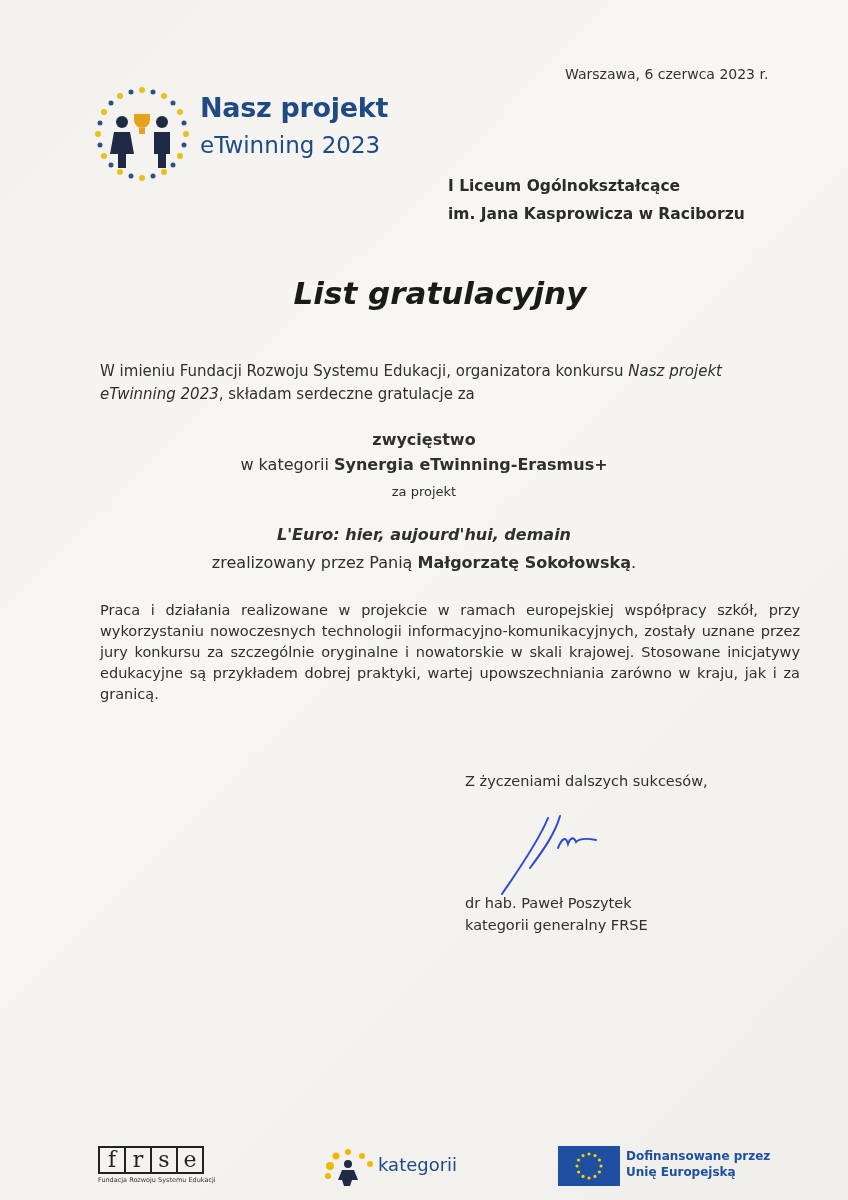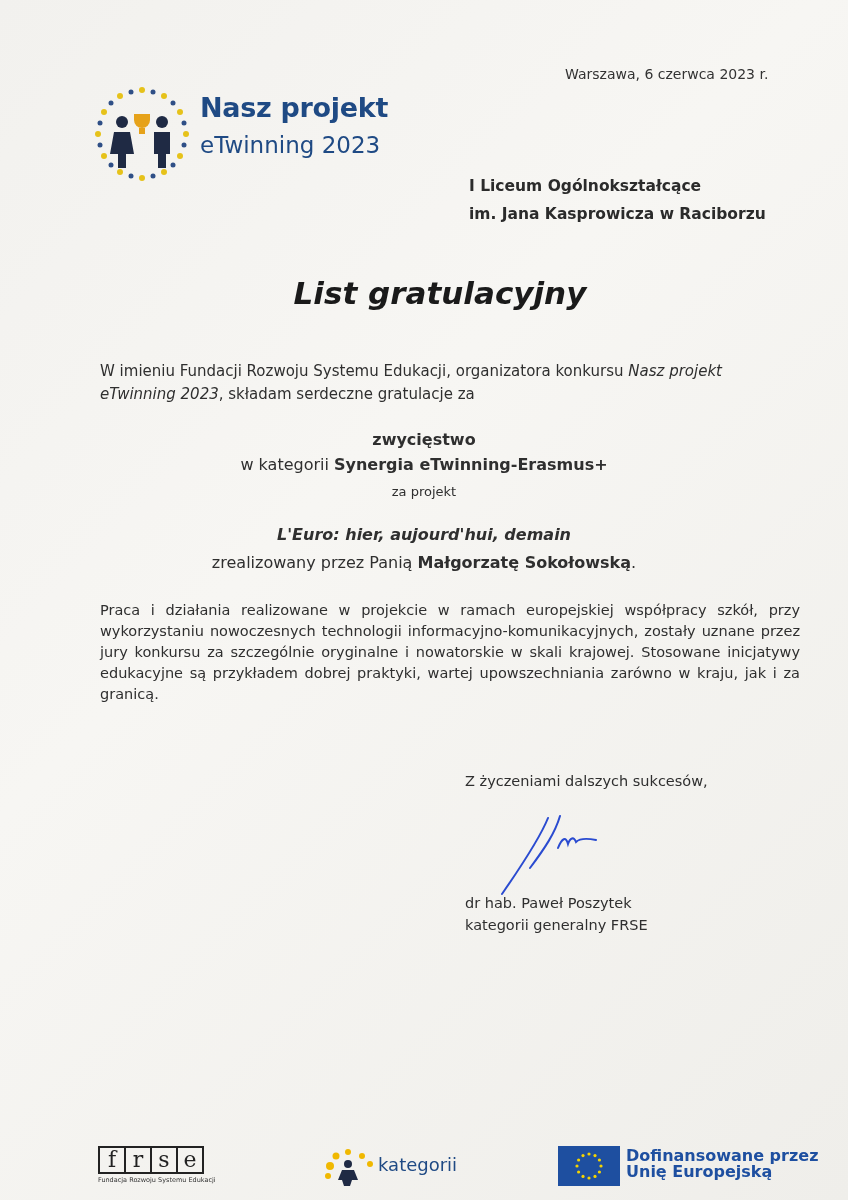--- a/index.html
+++ b/index.html
@@ -7,42 +7,42 @@
     width: 848px; height: 1200px; overflow: hidden;
     background: linear-gradient(135deg, #f2f1ee 0%, #f7f6f3 40%, #efeeea 100%);
     font-family: "DejaVu Sans", sans-serif; color: #2a2a2a;
     position: relative;
   }
   .abs { position: absolute; }
   .logo-ring { left: 92px; top: 84px; width: 100px; height: 100px; }
   .logo-title { left: 200px; top: 92px; font-size: 27px; font-weight: bold; color: #1f4a84; letter-spacing: -0.3px; }
   .logo-sub { left: 200px; top: 132px; font-size: 23px; color: #1f4a84; }
   .date { left: 565px; top: 66px; font-size: 14px; color: #333; }
-  .recipient { left: 469px; top: 172px; font-size: 15.5px; font-weight: bold; line-height: 28px; color: #2b2b2b; }
+  .recipient { left: 448px; top: 172px; font-size: 15.5px; font-weight: bold; line-height: 28px; color: #2b2b2b; }
   .title { left: 16px; width: 848px; top: 275px; text-align: center; font-size: 31px; font-weight: bold; font-style: italic; color: #1a1a1a; }
   .intro { left: 100px; width: 700px; top: 360px; font-size: 15px; line-height: 23px; color: #2f2f2f; }
   .intro i { font-style: italic; }
   .center-block { left: 0; width: 848px; text-align: center; color: #2f2f2f; }
   .cb1 { top: 430px; font-size: 16px; font-weight: bold; }
   .cb2 { top: 455px; font-size: 16px; }
   .cb3 { top: 484px; font-size: 13px; }
   .cb4 { top: 525px; font-size: 16px; font-weight: bold; font-style: italic; }
   .cb5 { top: 553px; font-size: 16px; }
   .body-text { left: 100px; width: 700px; top: 600px; font-size: 14.5px; line-height: 21px; text-align: justify; color: #2f2f2f; }
   .closing { left: 465px; top: 773px; font-size: 14.5px; color: #2f2f2f; }
   .signature { left: 500px; top: 808px; width: 140px; height: 90px; }
   .signer { left: 465px; top: 892px; font-size: 14.5px; line-height: 22px; color: #2f2f2f; }
   .footer-frse { left: 98px; top: 1146px; }
   .frse-box { display: inline-block; border: 2px solid #222; width: 24px; height: 24px; text-align: center; font-family: "DejaVu Serif", serif; font-size: 22px; line-height: 24px; margin-right: -2px; color: #222; }
   .frse-sub { font-size: 6.5px; color: #333; margin-top: 2px; }
   .footer-etw { left: 322px; top: 1148px; }
   .etw-label { position: absolute; left: 56px; top: 6px; font-size: 18px; color: #1f4a84; white-space: nowrap; }
   .footer-eu { left: 558px; top: 1146px; }
   .eu-flag { width: 62px; height: 40px; background: #1e4fa0; position: relative; }
-  .eu-text { position: absolute; left: 68px; top: 2px; font-size: 16px; font-weight: bold; color: #1e4fa0; line-height: 16px; white-space: nowrap; }
+  .eu-text { position: absolute; left: 68px; top: 2px; font-size: 12px; font-weight: bold; color: #1e4fa0; line-height: 16px; white-space: nowrap; }
 </style>
 </head>
 <body>
 
 <svg class="abs logo-ring" viewBox="0 0 100 100">
   <g fill="#e6c21a">
     <circle cx="50" cy="6" r="3"></circle>
       <circle cx="72" cy="12" r="3"></circle>
       <circle cx="88" cy="28" r="3"></circle>
     <circle cx="94" cy="50" r="3"></circle>

